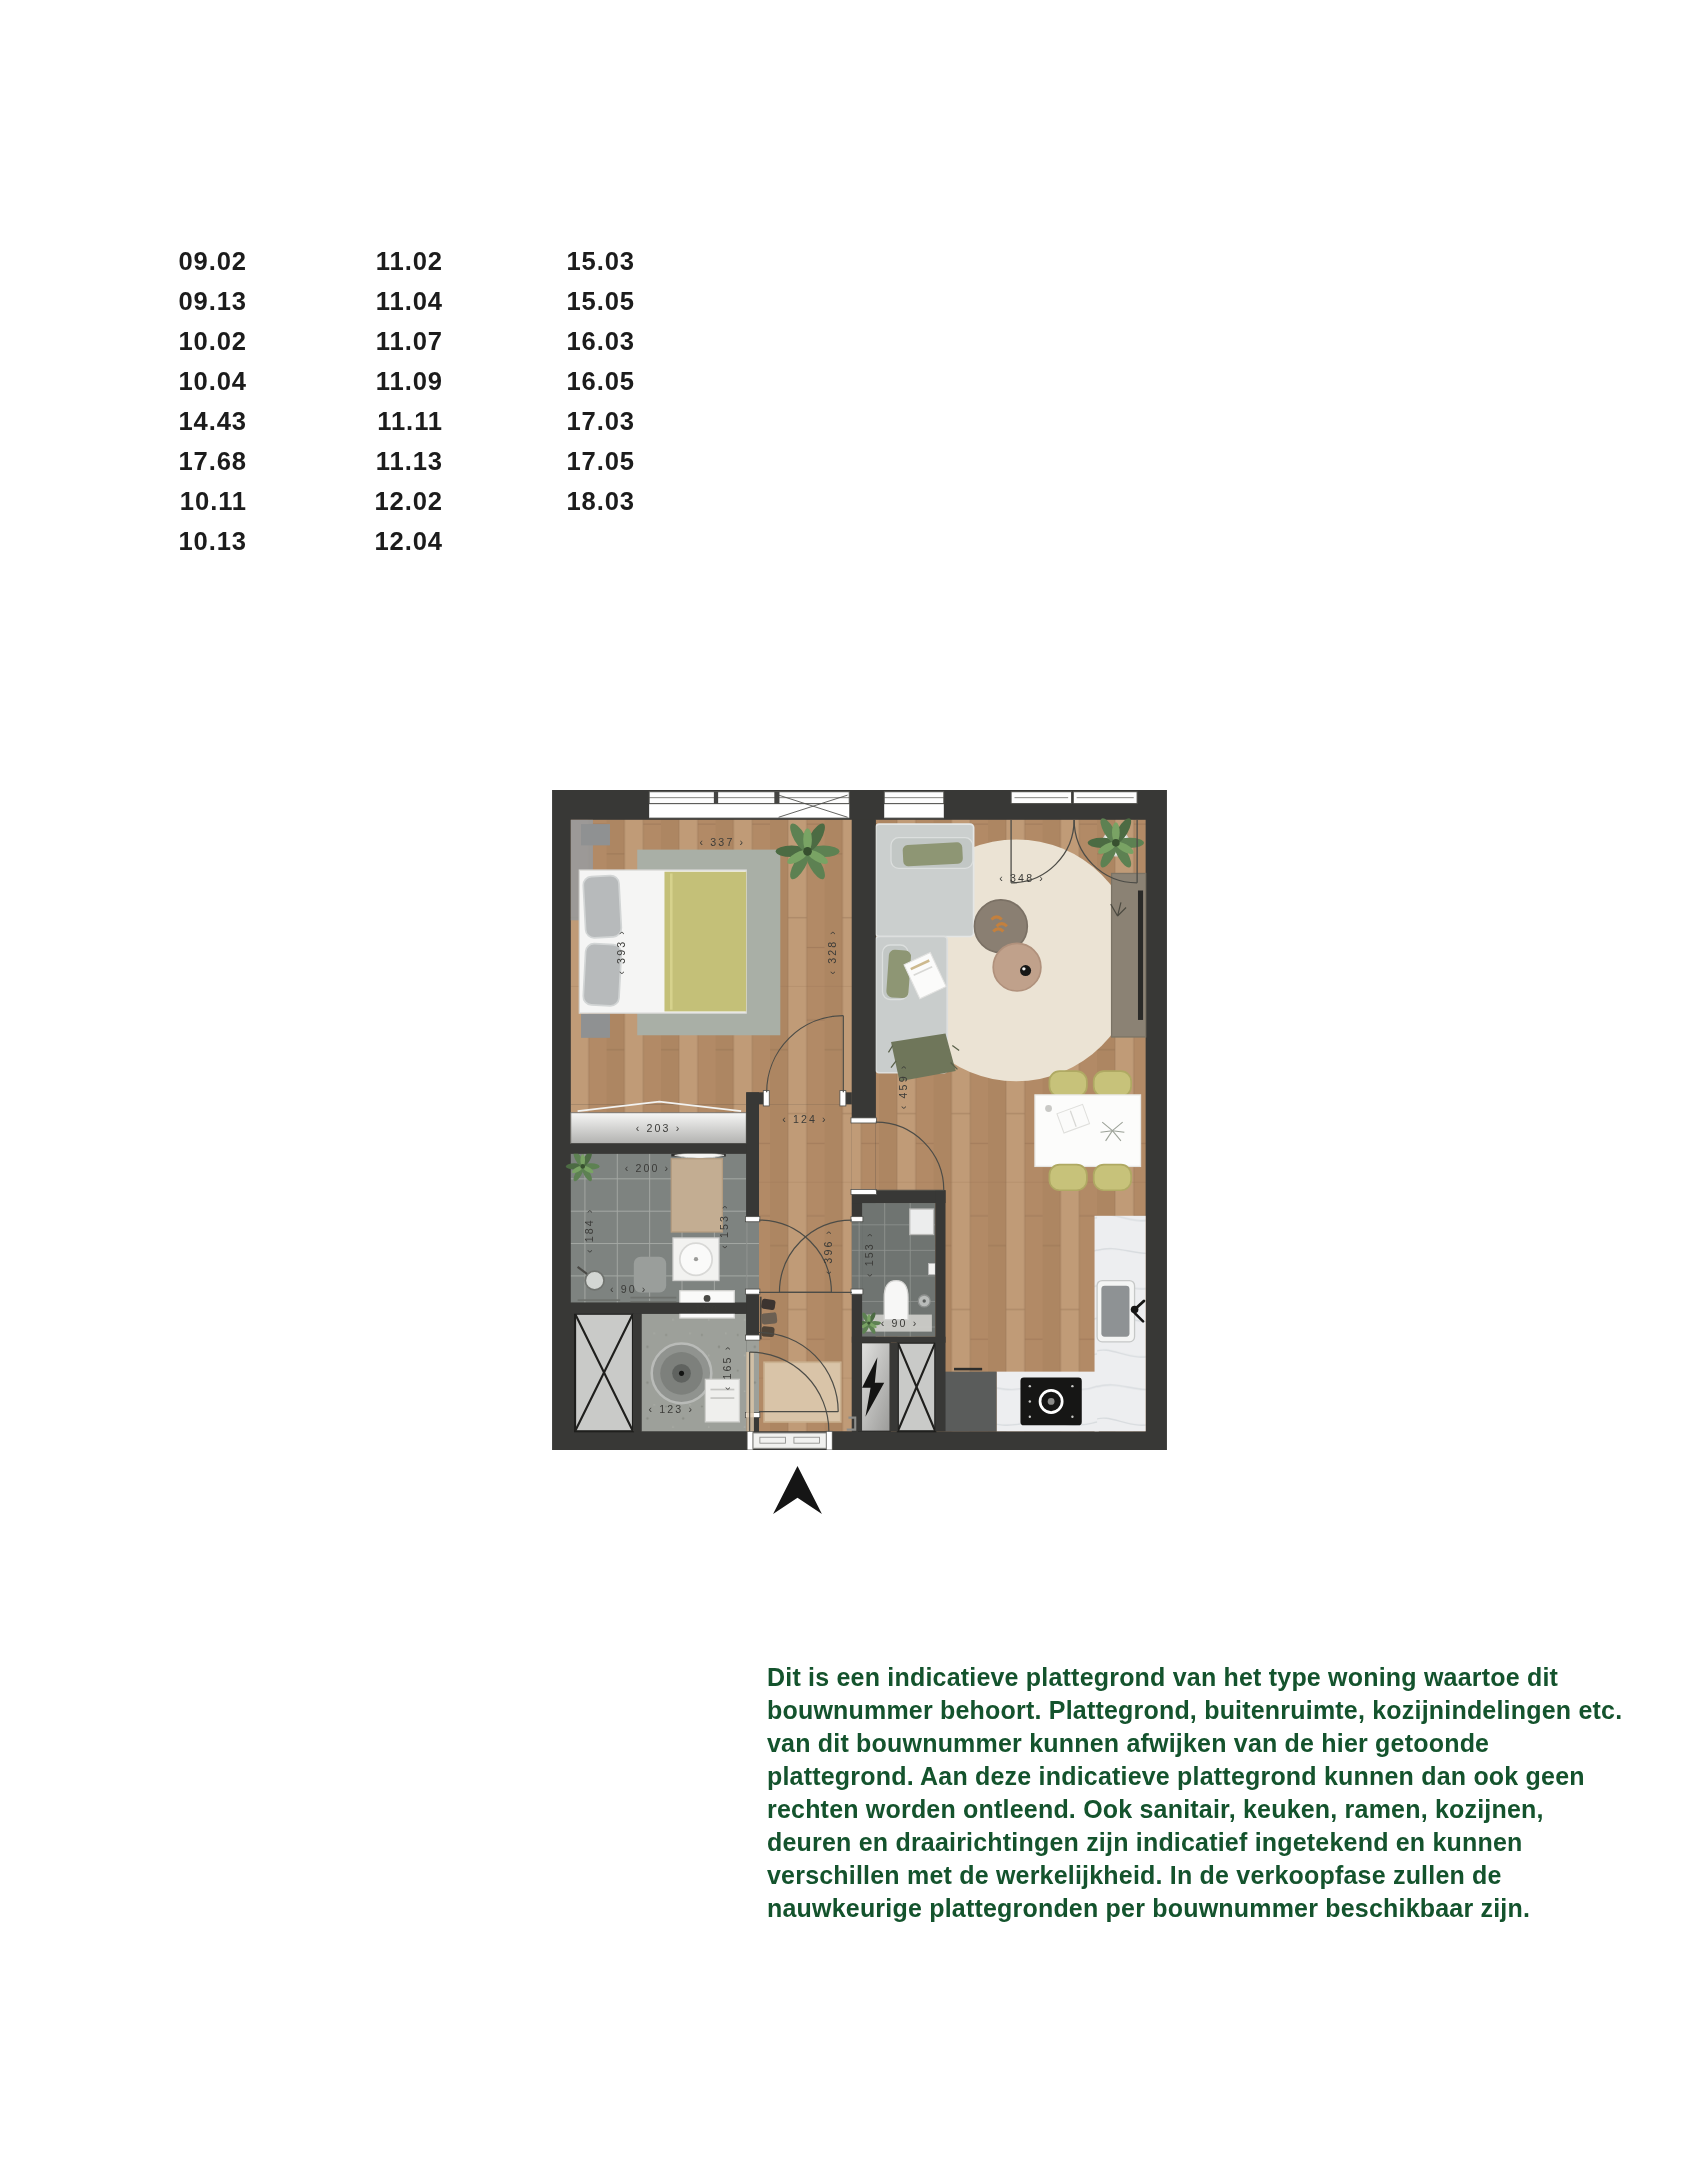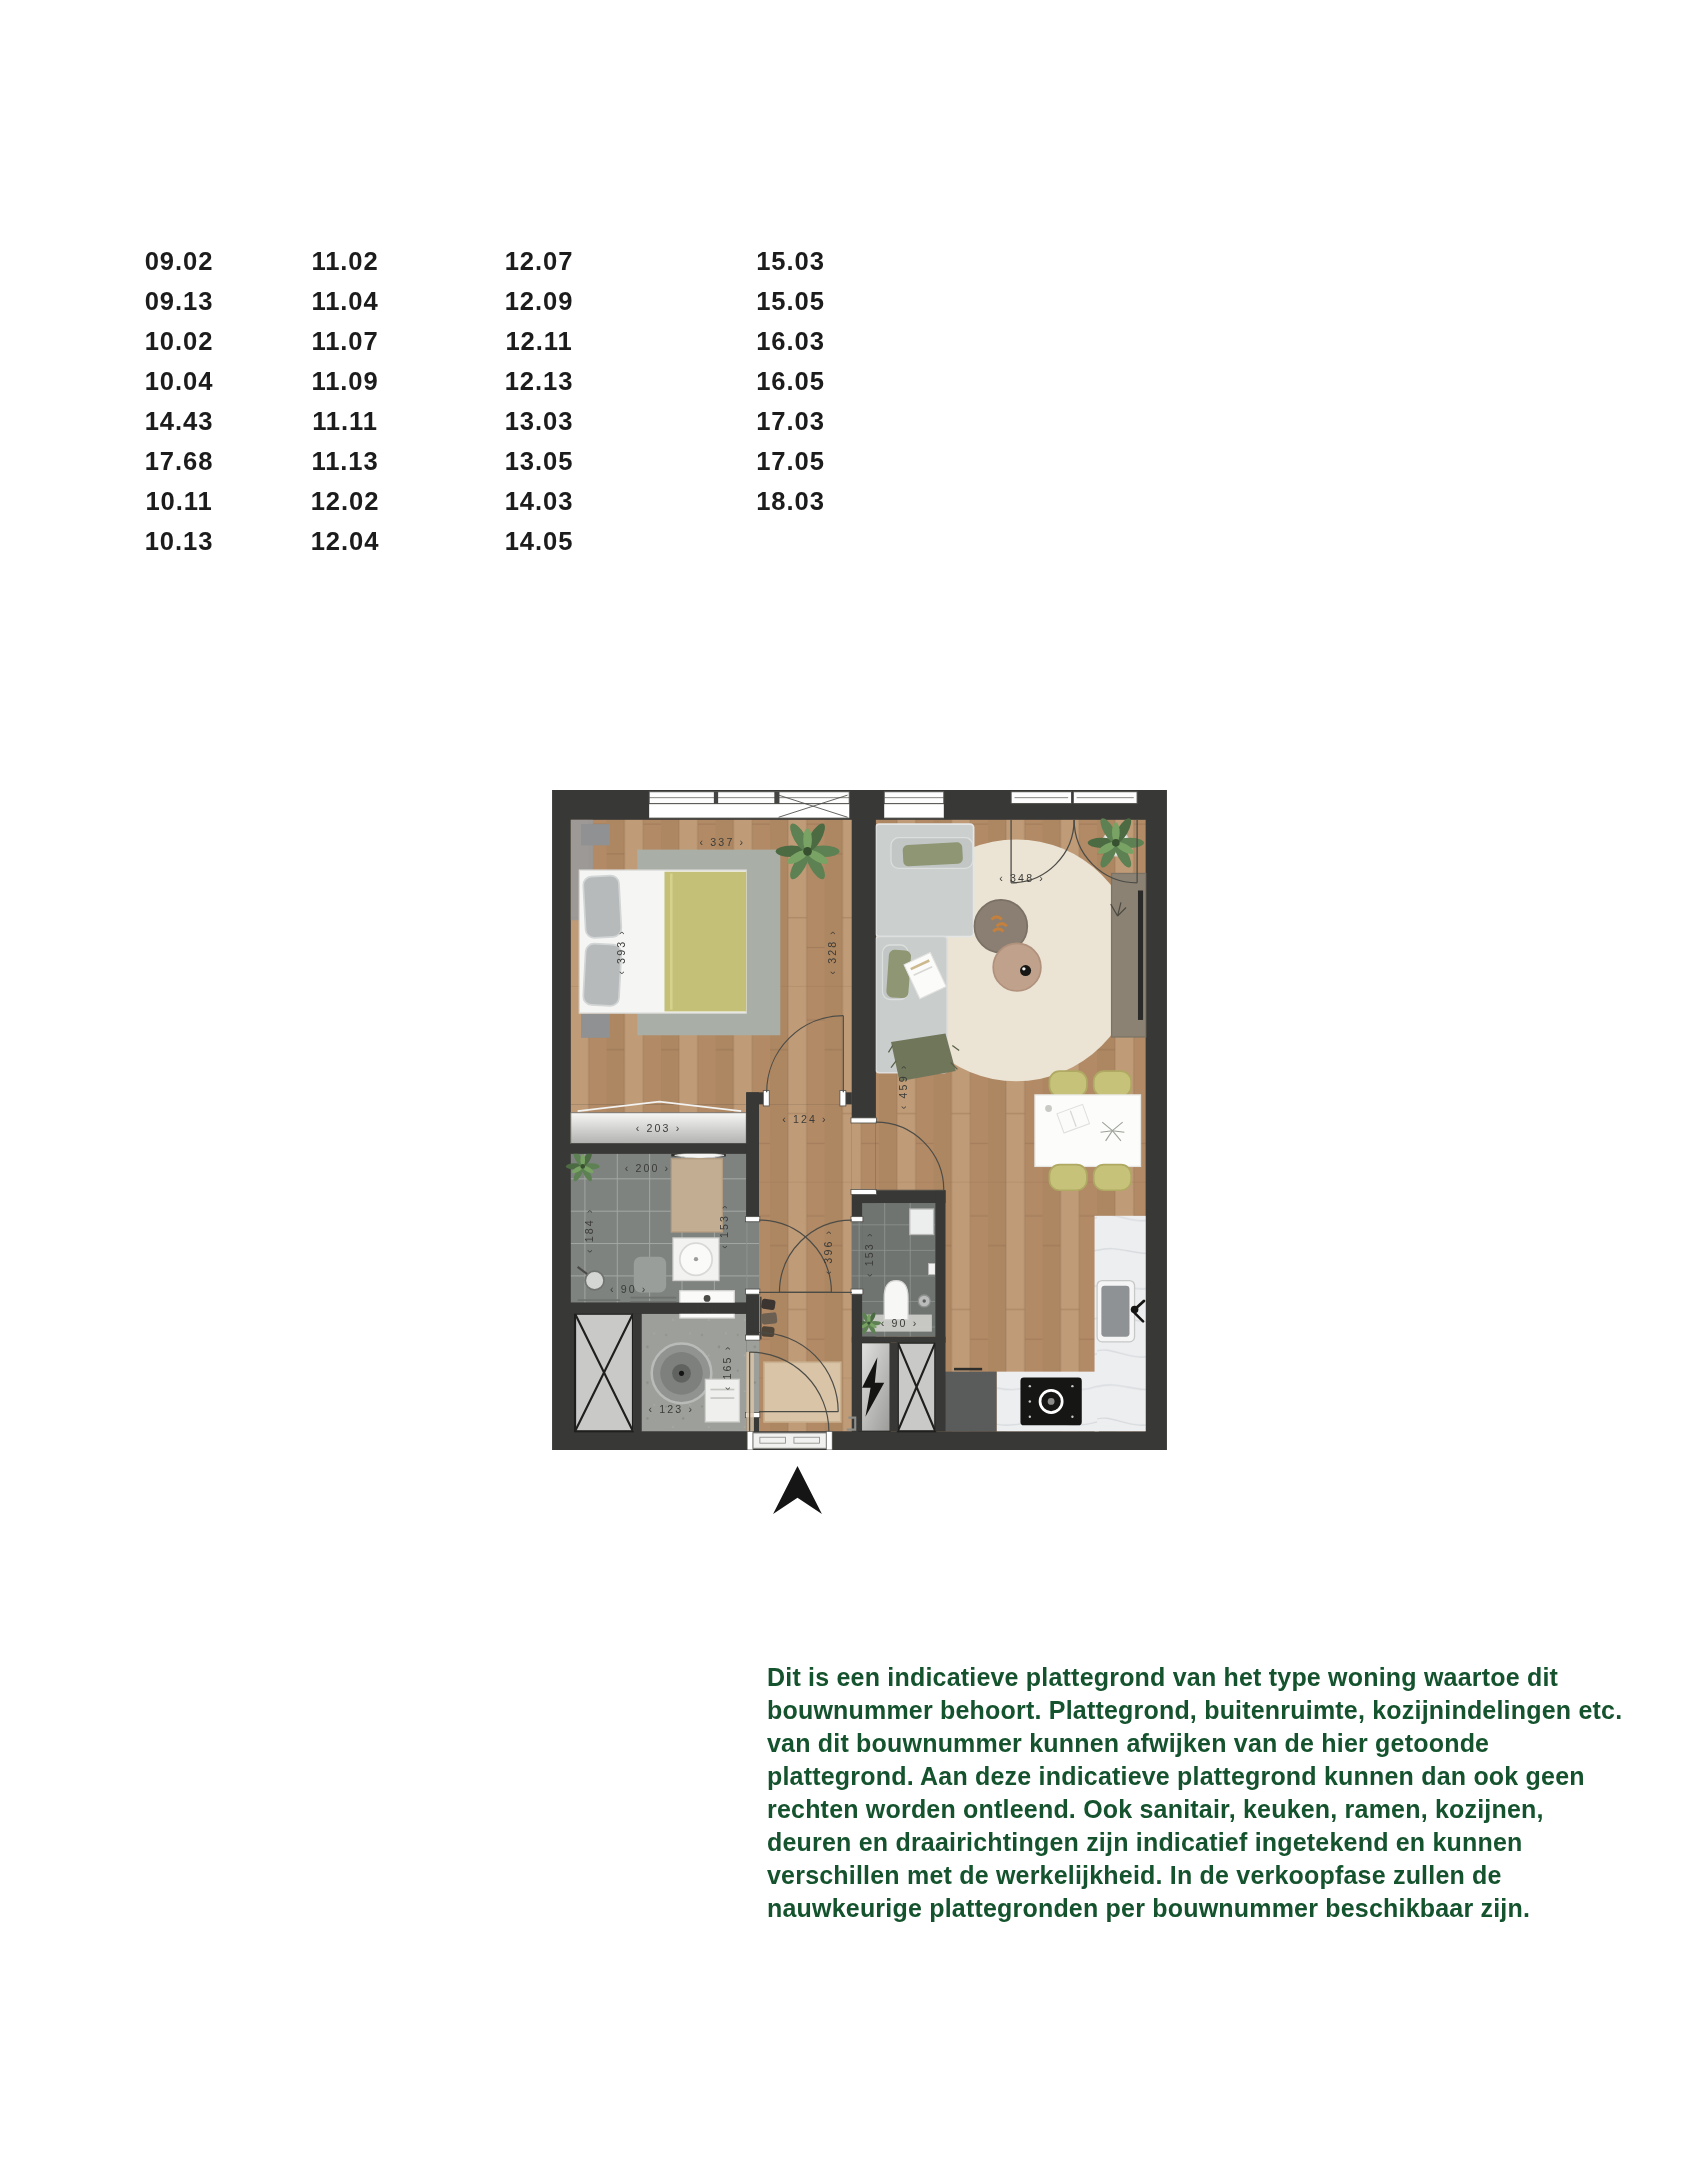--- a/index.html
+++ b/index.html
@@ -1,21 +1,21 @@
 <!DOCTYPE html>
 <html style="font-size:13.6px"><head>
 <meta charset="utf-8">
 <style>
   html,body{margin:0;padding:0;background:#fff;}
   .page{position:relative;width:1704px;height:2175px;background:#ffffff;overflow:hidden;
         font-family:"Liberation Sans",sans-serif;color:#1c1c1c;}
   .title{position:absolute;left:111px;top:164px;font-size:25px;font-weight:700;
          letter-spacing:0.5px;white-space:nowrap;}
   .apt-table{position:absolute;left:111px;top:241px;display:flex;}
-  .apt-col{font-size:25.6px;font-weight:700;line-height:40px;text-align:center;letter-spacing:0.9px;}
+  .apt-col{font-size:25.6px;font-weight:700;line-height:40px;text-align:right;letter-spacing:0.9px;}
   .apt-col:nth-child(1){width:136px;}
   .apt-col:nth-child(2){width:196px;}
   .apt-col:nth-child(3){width:192px;}
   .apt-col:nth-child(4){width:311px;}
   .plan{position:absolute;left:552px;top:790px;width:615px;height:660px;}
   .north{position:absolute;left:773px;top:1466px;width:49px;height:48px;}
   .disclaimer{position:absolute;left:767px;top:1636px;width:865px;font-size:25px;
               line-height:33px;font-weight:700;letter-spacing:0.2px;color:#14532d;}
   svg text.dim{font-family:"Liberation Sans",sans-serif;font-size:12.5px;letter-spacing:2.5px;
                fill:#3b3b38;font-weight:400;}
@@ -39,30 +39,20 @@
       </div>
     <div class="apt-col">
         <div>11.02</div>
         <div>11.04</div>
         <div>11.07</div>
         <div>11.09</div>
         <div>11.11</div>
         <div>11.13</div>
         <div>12.02</div>
         <div>12.04</div>
-      </div>
-    <div class="apt-col">
-        <div>12.07</div>
-        <div>12.09</div>
-        <div>12.11</div>
-        <div>12.13</div>
-        <div>13.03</div>
-        <div>13.05</div>
-        <div>14.03</div>
-        <div>14.05</div>
       </div>
     <div class="apt-col">
         <div>15.03</div>
         <div>15.05</div>
         <div>16.03</div>
         <div>16.05</div>
         <div>17.03</div>
         <div>17.05</div>
         <div>18.03</div>
       </div>

